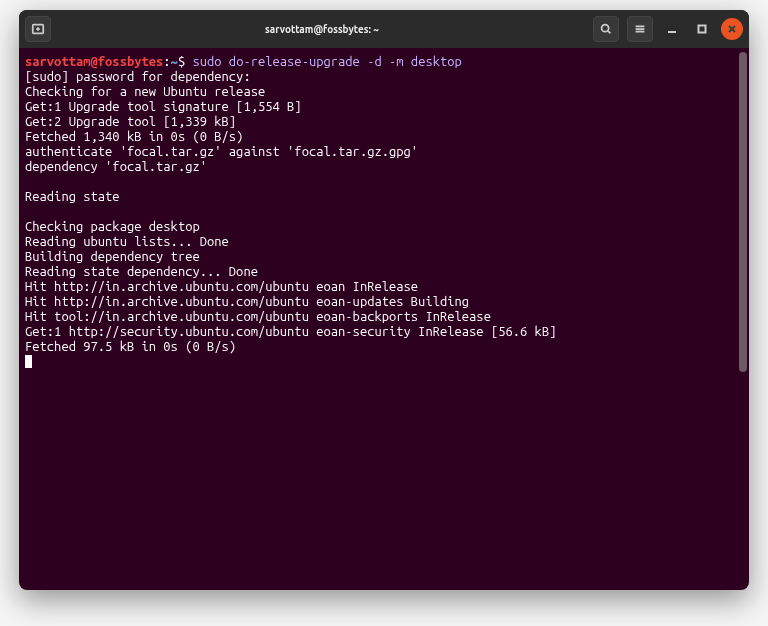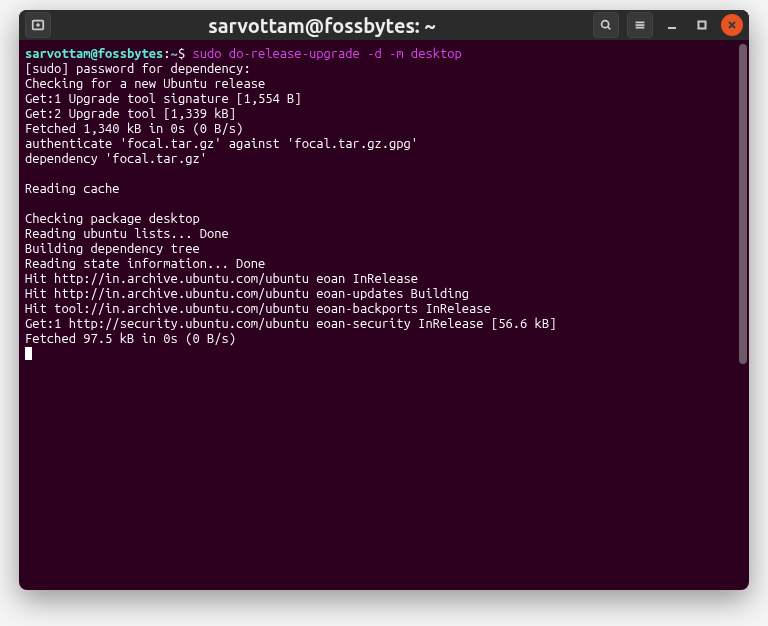--- a/index.html
+++ b/index.html
@@ -21,28 +21,28 @@
       width: 730px;
       height: 580px;
       background: #2c001e;
       border-radius: 8px;
       box-shadow: 0 10px 30px rgba(0,0,0,0.4);
       display: flex;
       flex-direction: column;
       overflow: hidden;
     }
     .titlebar {
-      height: 30px;
+      height: 38px;
       background: #2b2b2b;
       display: flex;
       align-items: center;
       padding: 0 6px;
       color: #d0d0d0;
       font-family: Ubuntu, sans-serif;
-      font-size: 20px;
+      font-size: 10px;
       font-weight: 500;
     }
     .titlebar-left {
       display: flex;
       align-items: center;
       gap: 4px;
     }
     .tb-btn {
       width: 26px;
       height: 26px;
@@ -103,32 +103,32 @@
       overflow: hidden;
     }
     .terminal-content {
       font-size: 13px;
       line-height: 15px;
       white-space: pre;
       color: #ffffff;
       font-family: "Ubuntu Mono", "DejaVu Sans Mono", Consolas, monospace;
     }
     .prompt-user {
-      color: #5eead4;
+      color: #ef4444;
       font-weight: bold;
     }
     .prompt-colon {
       color: #ffffff;
     }
     .prompt-path {
       color: #729fcf;
       font-weight: bold;
     }
     .cmd {
-      color: #d946ef;
+      color: #c4b5fd;
     }
     .cursor {
       display: inline-block;
       width: 7px;
       height: 13px;
       background: #ffffff;
       vertical-align: text-bottom;
     }
     .scrollbar {
       position: absolute;
@@ -192,26 +192,26 @@
     <div class="scrollbar"></div>
     <div class="terminal-content"><span class="prompt-user">sarvottam@fossbytes</span><span class="prompt-colon">:</span><span class="prompt-path">~</span><span class="prompt-colon">$ </span><span class="cmd">sudo do-release-upgrade -d -m desktop</span>
 <span>[sudo] password for dependency:</span>
 <span>Checking for a new Ubuntu release</span>
 <span>Get:1 Upgrade tool signature [1,554 B]</span>
 <span>Get:2 Upgrade tool [1,339 kB]</span>
 <span>Fetched 1,340 kB in 0s (0 B/s)</span>
 <span>authenticate 'focal.tar.gz' against 'focal.tar.gz.gpg'</span>
 <span>dependency 'focal.tar.gz'</span>
 <span></span>
-<span>Reading cache</span>
+<span>Reading state</span>
 <span></span>
 <span>Checking package desktop</span>
 <span>Reading ubuntu lists... Done</span>
 <span>Building dependency tree</span>
-<span>Reading state information... Done</span>
+<span>Reading state dependency... Done</span>
 <span>Hit http://in.archive.ubuntu.com/ubuntu eoan InRelease</span>
 <span>Hit http://in.archive.ubuntu.com/ubuntu eoan-updates Building</span>
 <span>Hit tool://in.archive.ubuntu.com/ubuntu eoan-backports InRelease</span>
 <span>Get:1 http://security.ubuntu.com/ubuntu eoan-security InRelease [56.6 kB]</span>
 <span>Fetched 97.5 kB in 0s (0 B/s)</span>
 <span class="cursor"></span></div>
   </div>
 </div>
 
 </body></html>

